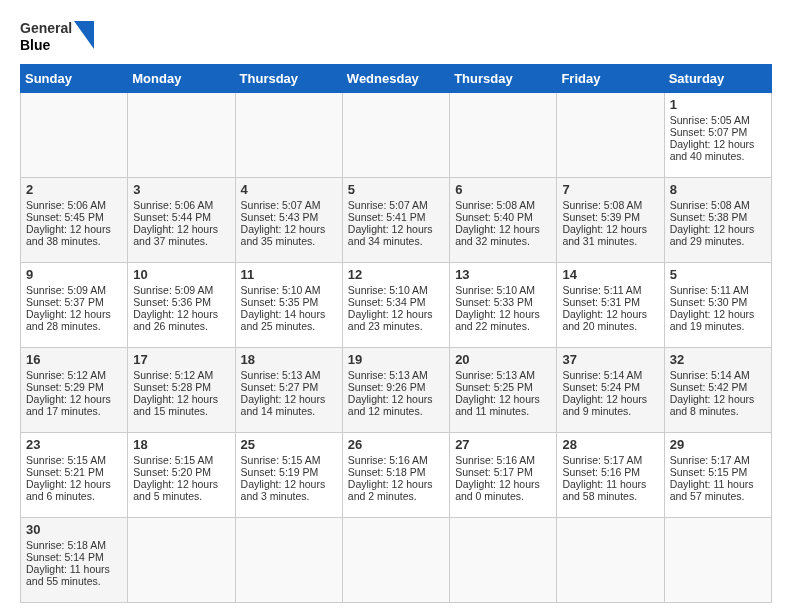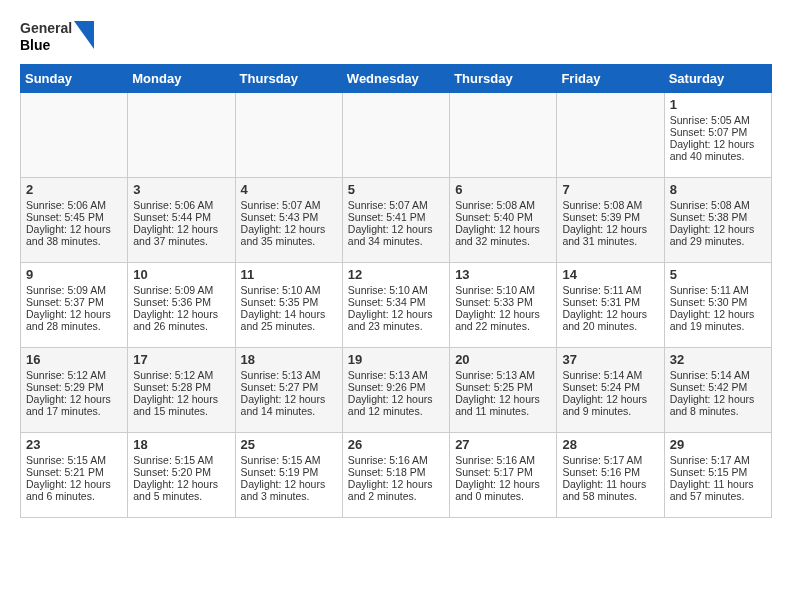--- a/index.html
+++ b/index.html
@@ -136,14 +136,23 @@
       </tr>
       <tr>
         <td><span class="day-num">23</span><span>Sunrise: 5:15 AM</span><br><span>Sunset: 5:21 PM</span><br><span>Daylight: 12 hours and 6 minutes.</span></td>
         <td><span class="day-num">18</span><span>Sunrise: 5:15 AM</span><br><span>Sunset: 5:20 PM</span><br><span>Daylight: 12 hours and 5 minutes.</span></td>
         <td><span class="day-num">25</span><span>Sunrise: 5:15 AM</span><br><span>Sunset: 5:19 PM</span><br><span>Daylight: 12 hours and 3 minutes.</span></td>
         <td><span class="day-num">26</span><span>Sunrise: 5:16 AM</span><br><span>Sunset: 5:18 PM</span><br><span>Daylight: 12 hours and 2 minutes.</span></td>
         <td><span class="day-num">27</span><span>Sunrise: 5:16 AM</span><br><span>Sunset: 5:17 PM</span><br><span>Daylight: 12 hours and 0 minutes.</span></td>
         <td><span class="day-num">28</span><span>Sunrise: 5:17 AM</span><br><span>Sunset: 5:16 PM</span><br><span>Daylight: 11 hours and 58 minutes.</span></td>
         <td><span class="day-num">29</span><span>Sunrise: 5:17 AM</span><br><span>Sunset: 5:15 PM</span><br><span>Daylight: 11 hours and 57 minutes.</span></td>
       </tr>
+      <tr>
+        <td><span class="day-num">30</span><span>Sunrise: 5:18 AM</span><br><span>Sunset: 5:14 PM</span><br><span>Daylight: 11 hours and 55 minutes.</span></td>
+        <td class="empty-cell"></td>
+        <td class="empty-cell"></td>
+        <td class="empty-cell"></td>
+        <td class="empty-cell"></td>
+        <td class="empty-cell"></td>
+        <td class="empty-cell"></td>
+      </tr>
     </tbody>
 </table>
 
 </body></html>

